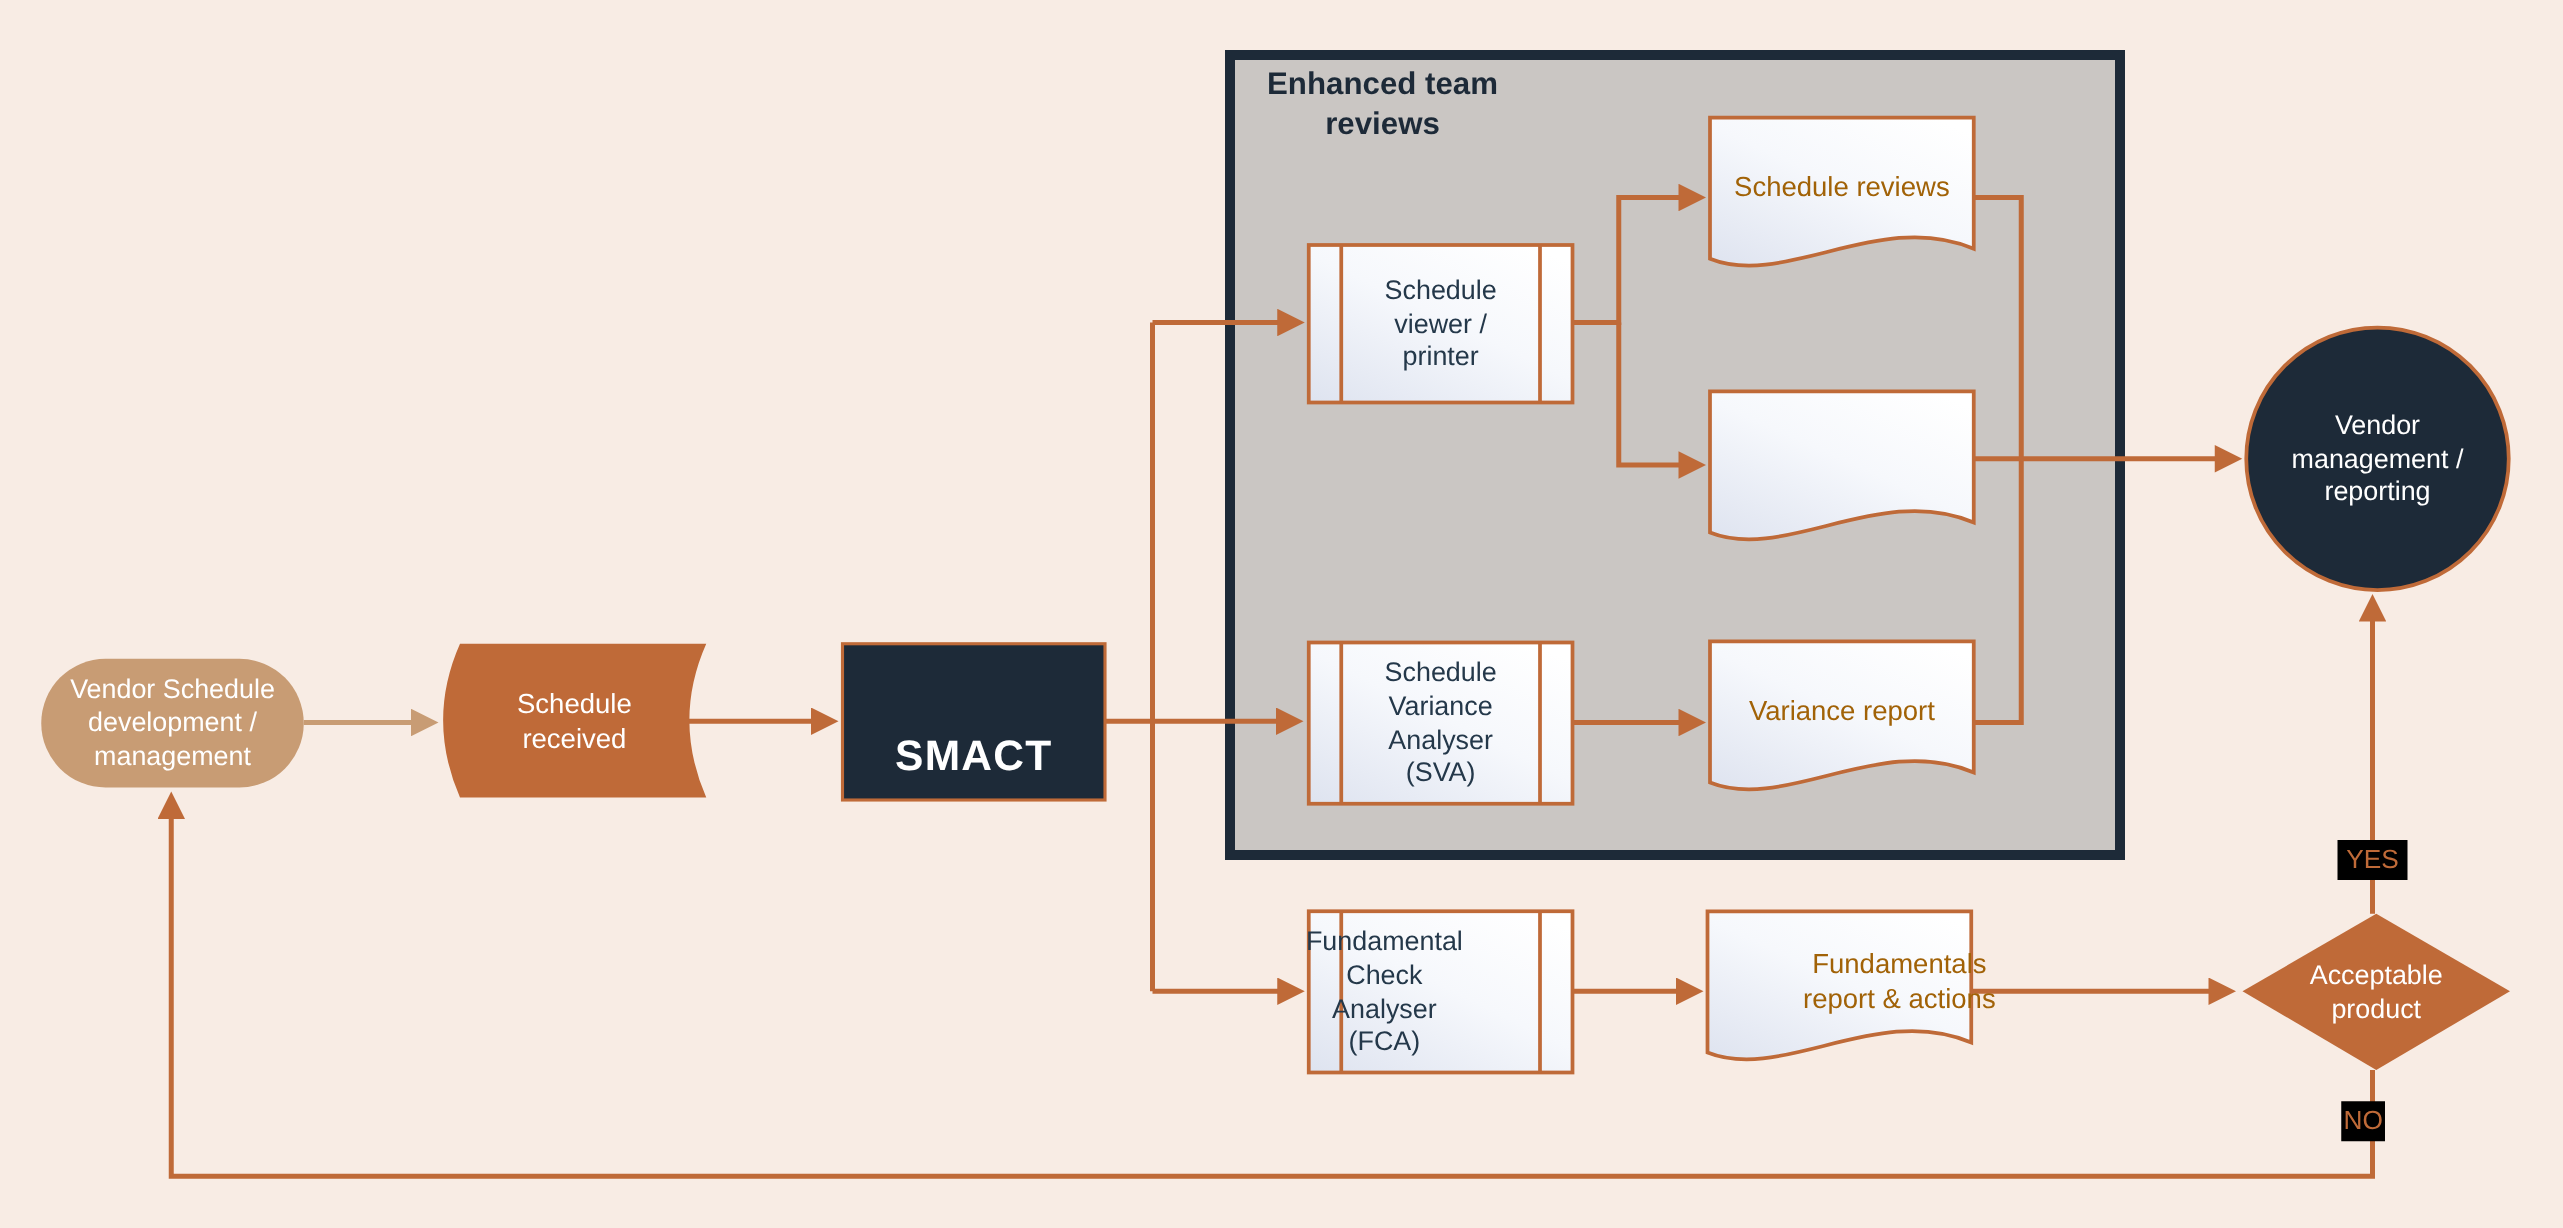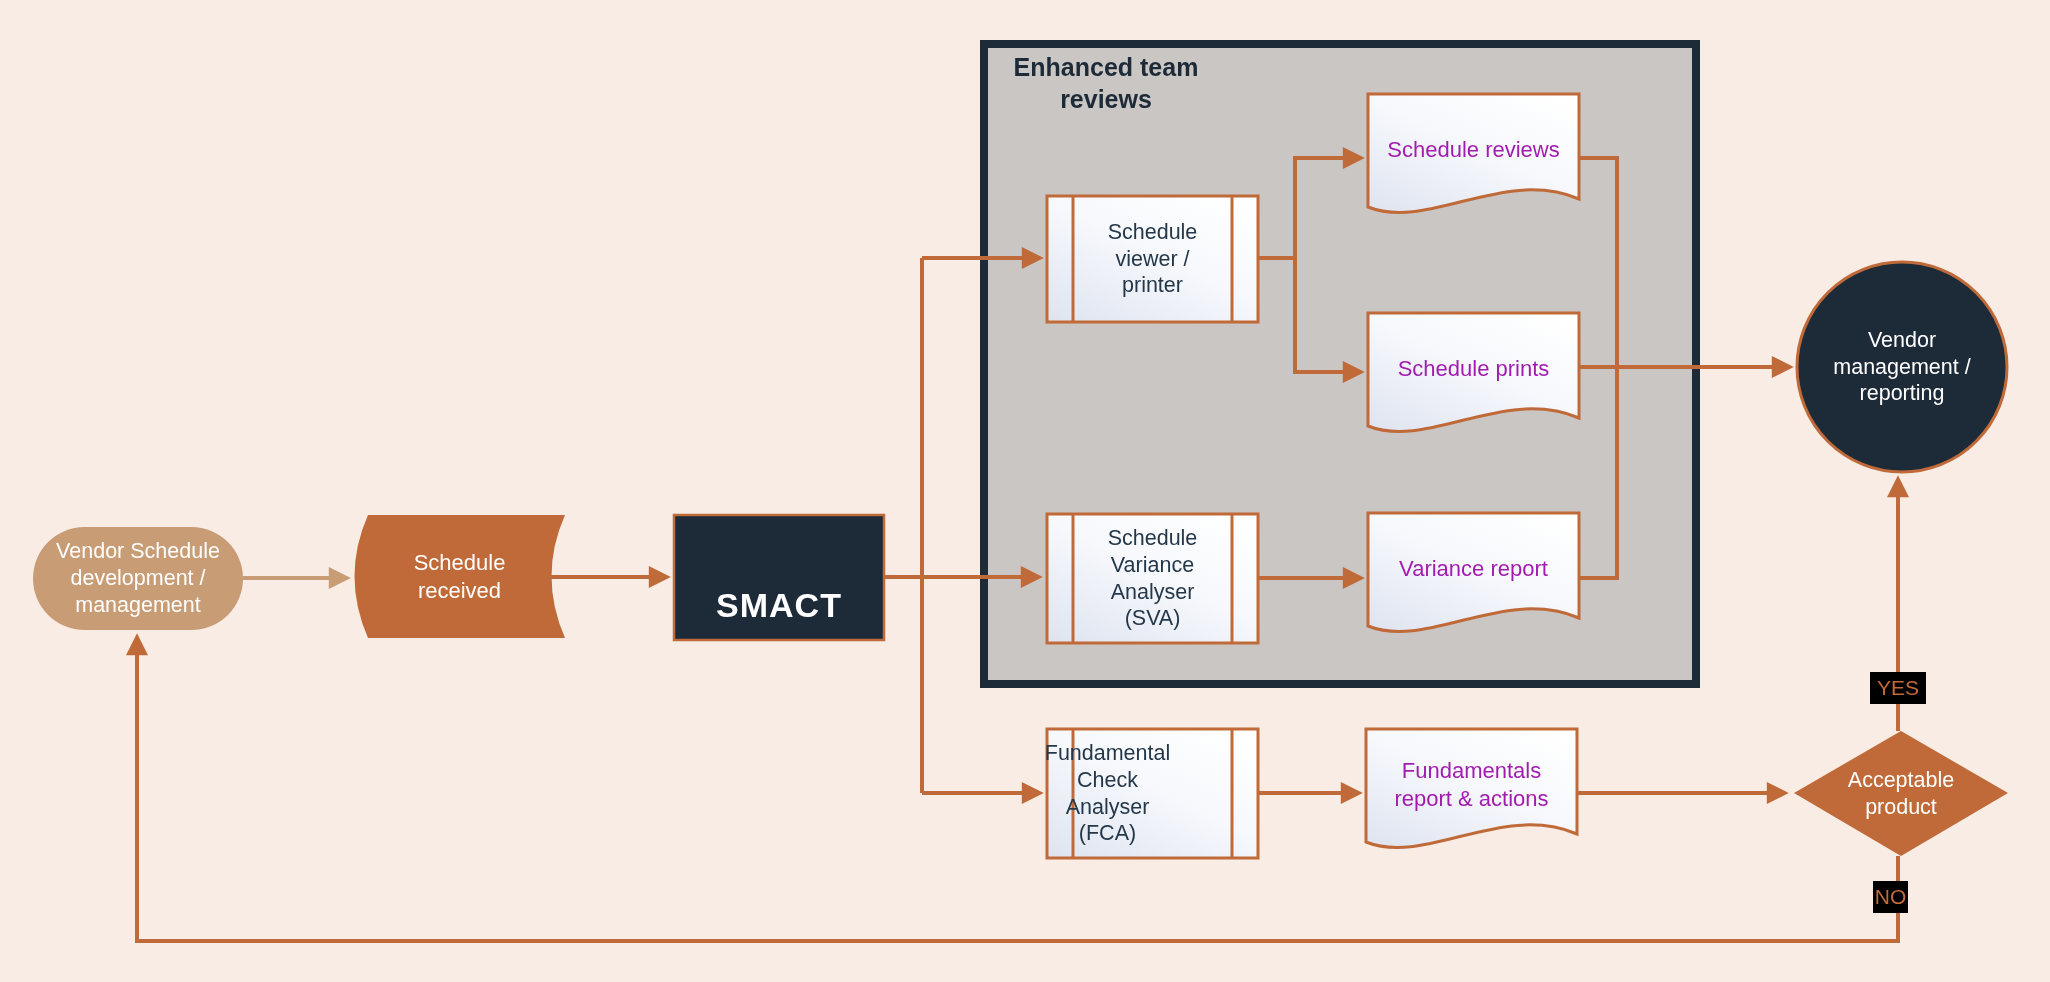--- a/index.html
+++ b/index.html
@@ -10,21 +10,21 @@
   }
   .stage{position:absolute;left:0;top:0;width:2050px;height:982px;}
   svg.layer{position:absolute;left:0;top:0;}
   .lbl{
     position:absolute;display:flex;align-items:center;justify-content:center;
     text-align:center;white-space:pre-line;line-height:1.25;
     pointer-events:none;
   }
   .lbl.white{color:#ffffff;}
   .lbl.navy{color:#24384a;}
-  .lbl.dark{color:#a21caf;}
+  .lbl.dark{color:#a16207;}
   .lbl.big{font-weight:bold;font-size:34px;letter-spacing:1px;margin-top:28px;}
   .lbl.title{font-weight:bold;font-size:25px;color:#1d2a38;line-height:1.3;}
   .lbl.node{font-size:21.5px;}
   .lbl.doc{font-size:22px;}
   .chip{
     position:absolute;display:flex;align-items:center;justify-content:center;
     background:#000000;color:#bf6a38;font-size:21px;text-align:right;
   }
 </style>
 </head>
@@ -115,35 +115,34 @@
 received</div>
 
   <div class="lbl white big" style="left:674px;top:515px;width:210px;height:125px;">SMACT</div>
 
   <div class="lbl navy node" style="left:1073px;top:196px;width:159px;height:126px;">Schedule
 viewer /
 printer</div>
 
   <div class="lbl dark doc" style="left:1368px;top:94px;width:211px;height:111px;">Schedule reviews</div>
 
-  <div class="lbl dark doc" style="left:1368px;top:313px;width:211px;height:111px;">Schedule prints</div>
 
   <div class="lbl navy node" style="left:1073px;top:514px;width:159px;height:129px;">Schedule
 Variance
 Analyser
 (SVA)</div>
 
   <div class="lbl dark doc" style="left:1368px;top:513px;width:211px;height:111px;text-align:right;">Variance report</div>
 
   <div class="lbl navy node" style="left:1028px;top:729px;width:159px;height:129px;">Fundamental
 Check
 Analyser
 (FCA)</div>
 
-  <div class="lbl dark doc" style="left:1366px;top:729px;width:211px;height:111px;">Fundamentals
+  <div class="lbl dark doc" style="left:1366px;top:729px;width:211px;height:111px;padding-left:48px;">Fundamentals
 report &amp; actions</div>
 
   <div class="lbl white node" style="left:1802px;top:317px;width:200px;height:100px;">Vendor
 management /
 reporting</div>
 
   <div class="lbl white node" style="left:1801px;top:747px;width:200px;height:94px;">Acceptable
 product</div>
 
   <div class="chip" style="left:1870px;top:672px;width:56px;height:32px;">YES</div>

